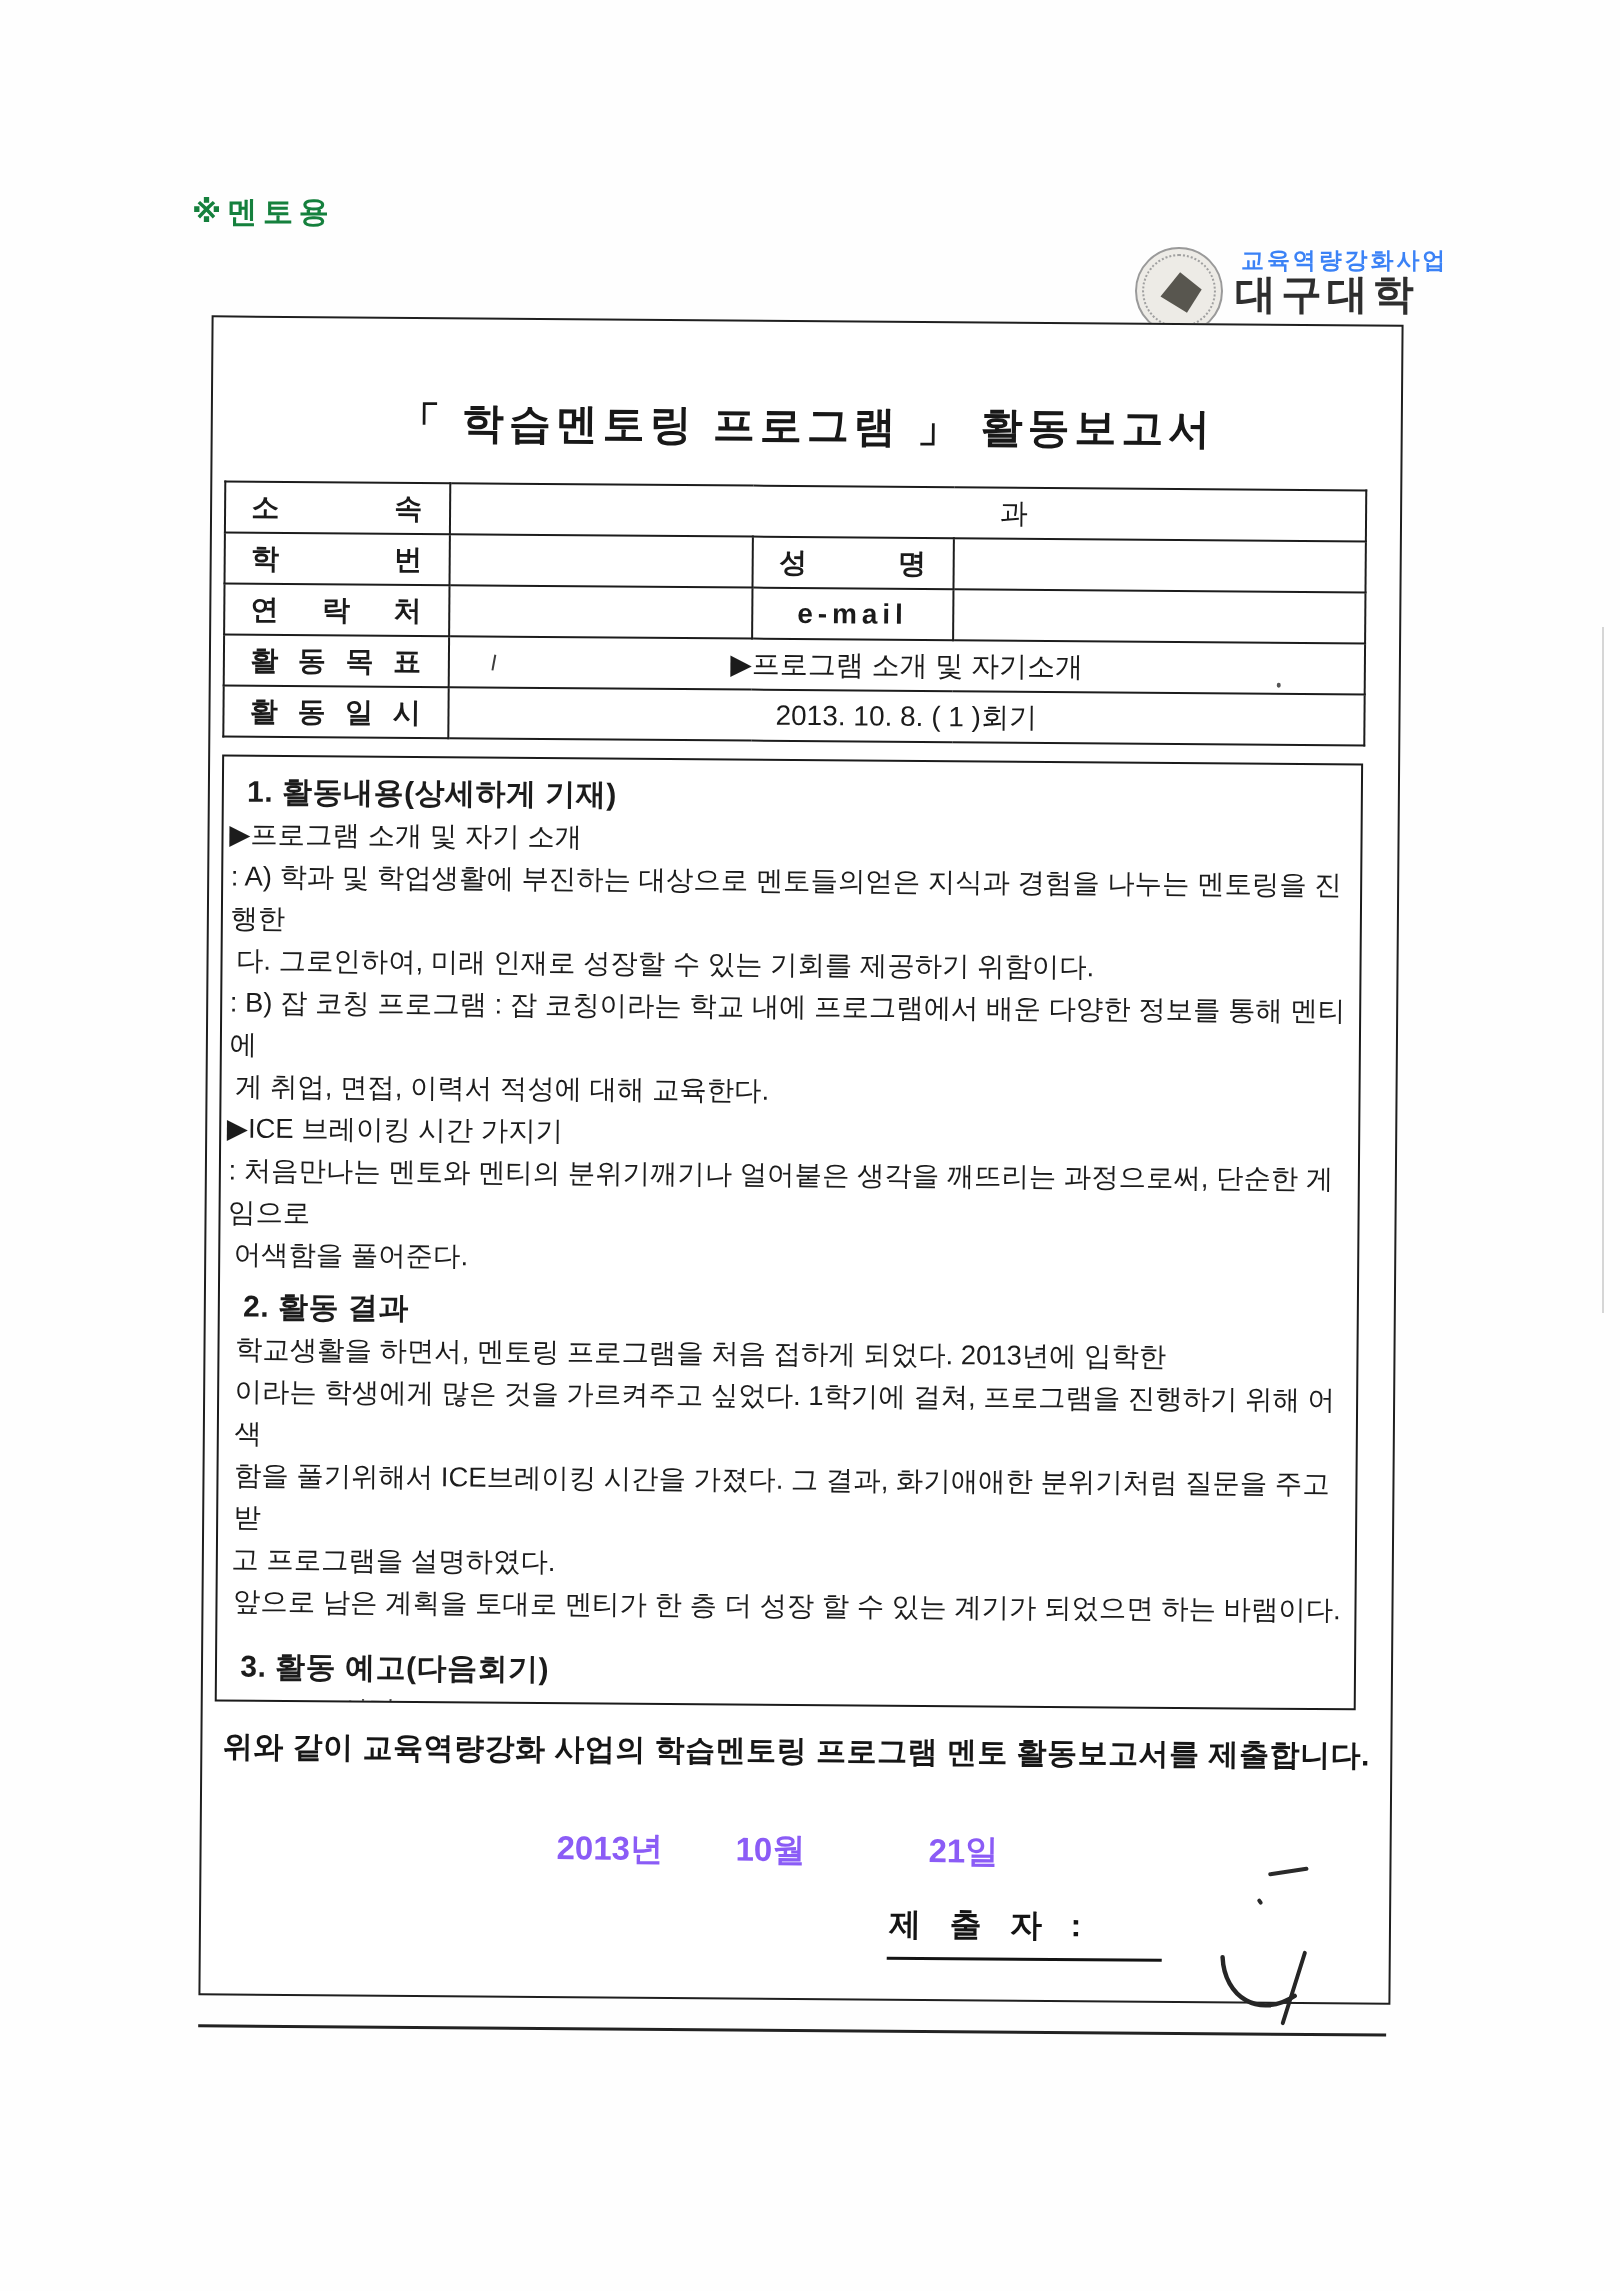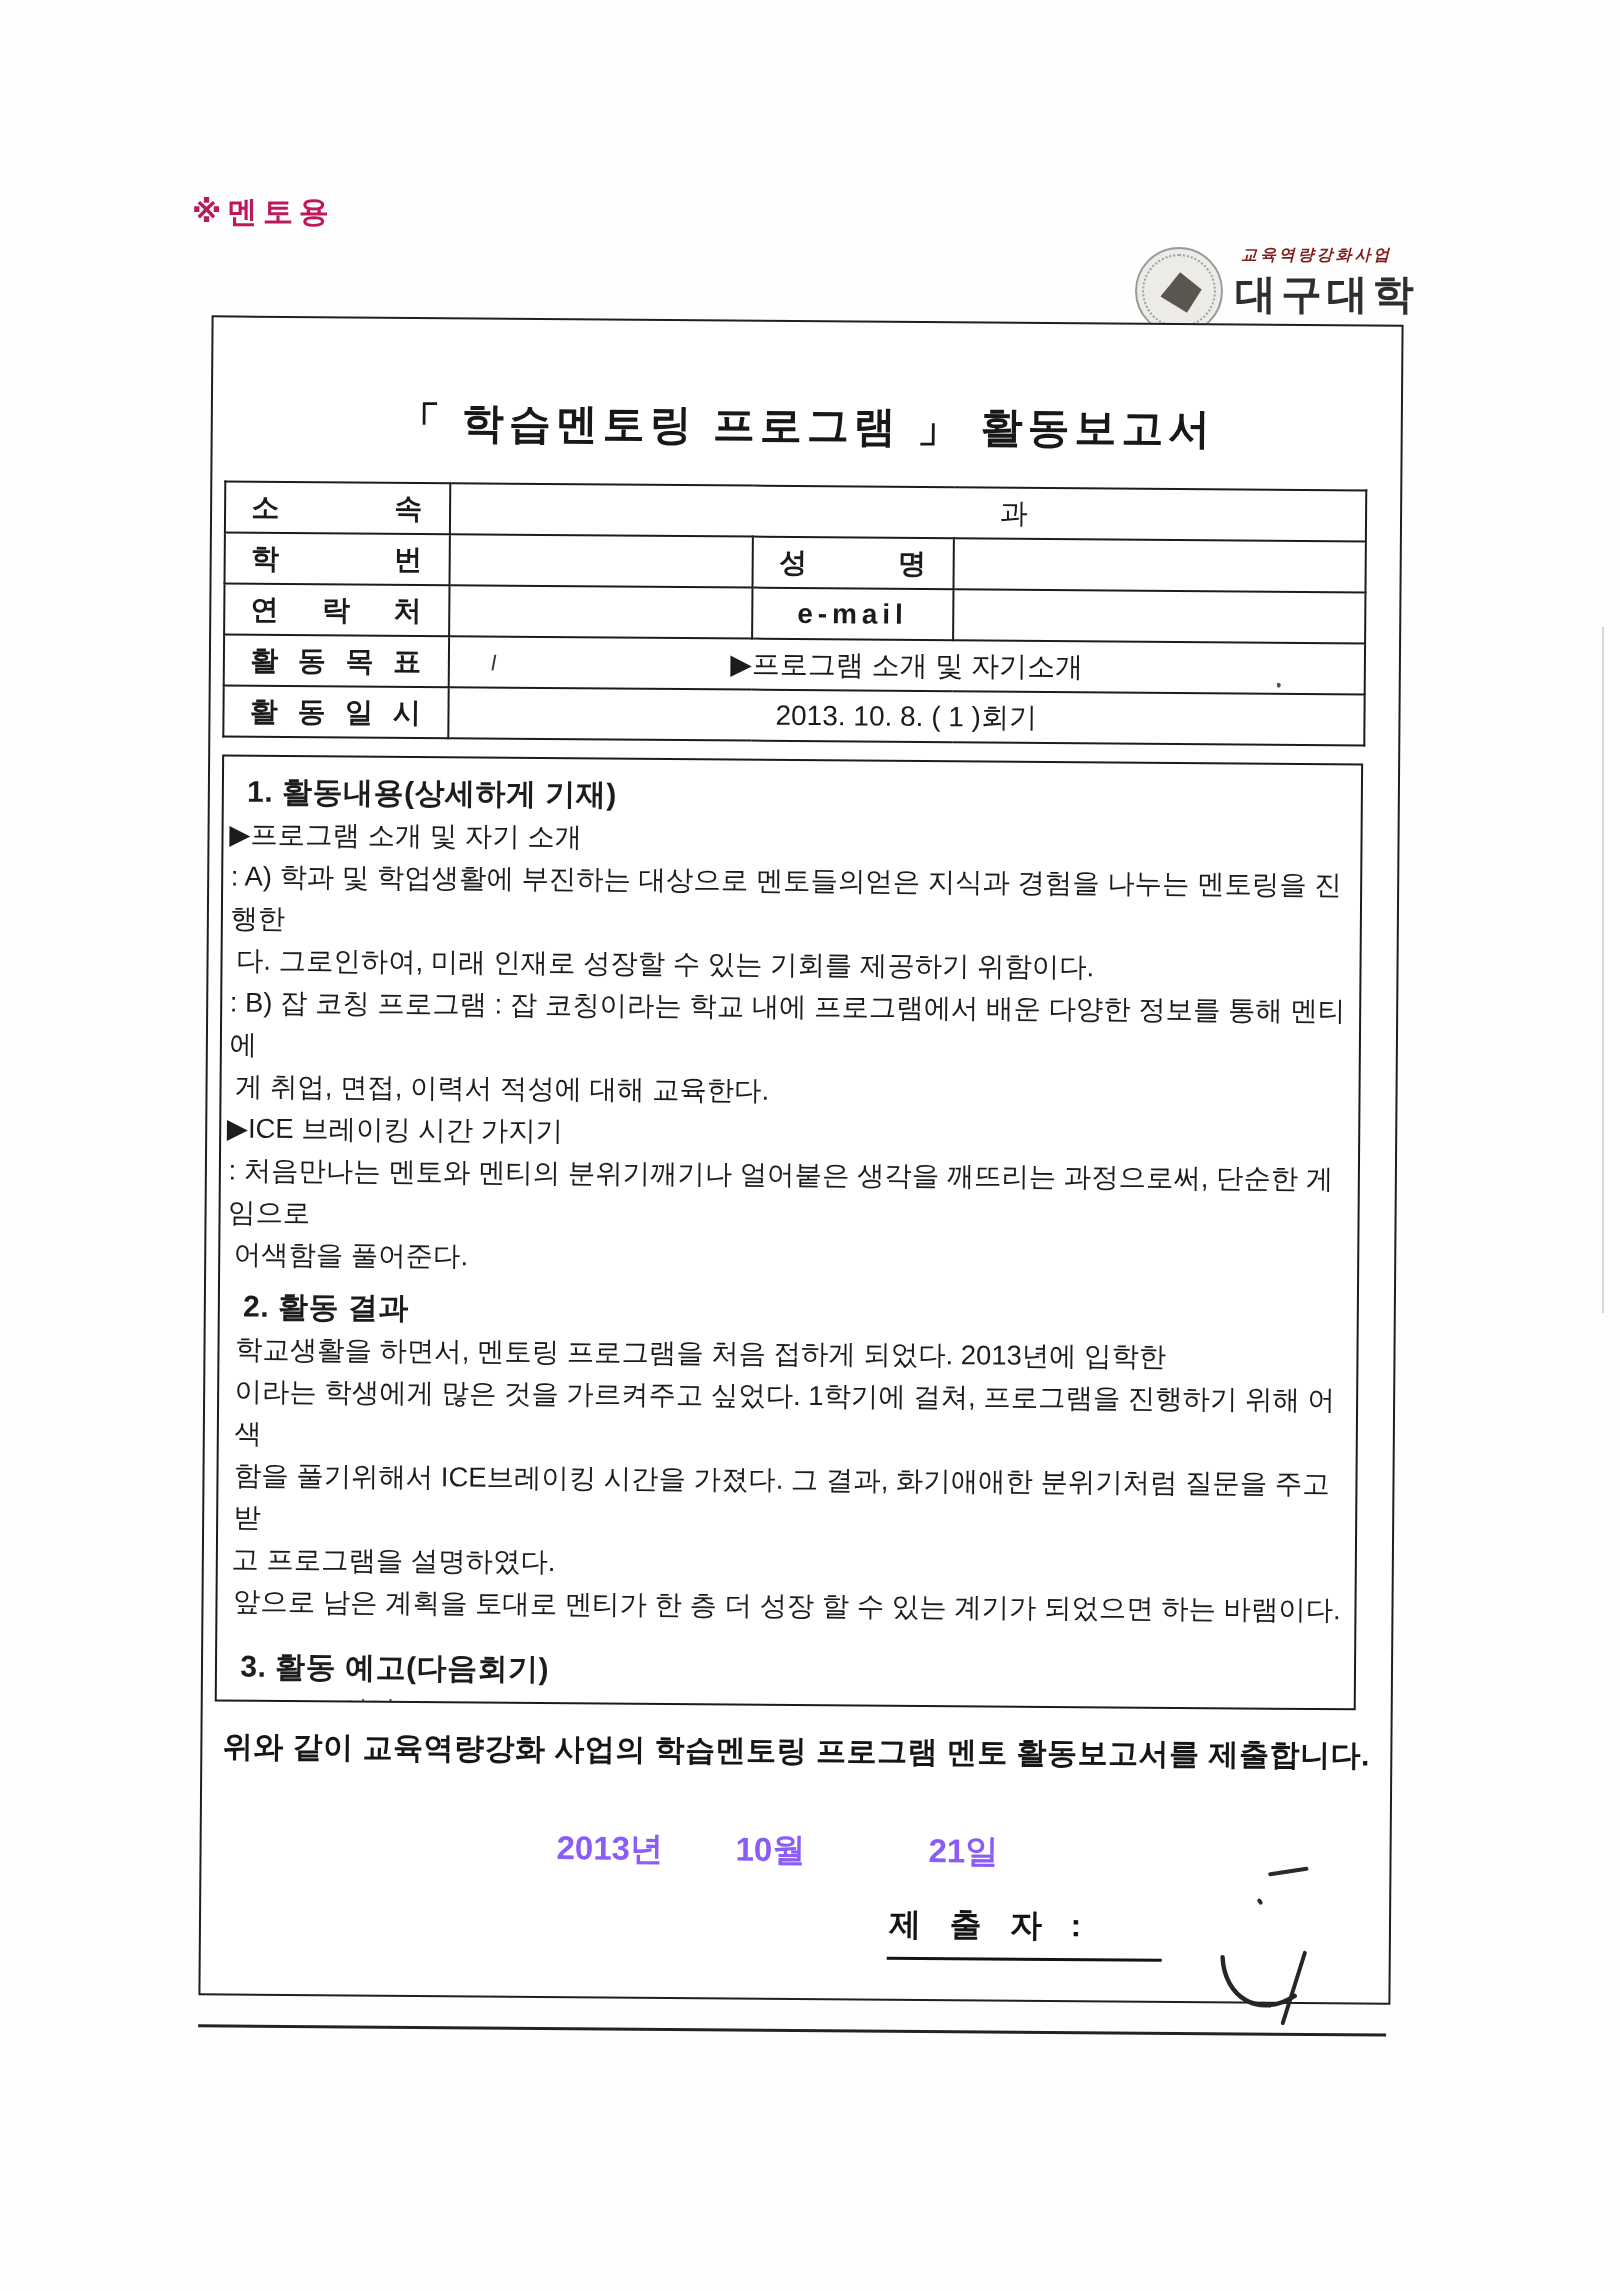--- a/index.html
+++ b/index.html
@@ -1,30 +1,30 @@
 <!DOCTYPE html>
 <html><head>
 <meta charset="utf-8">
 <style>
   html,body{margin:0;padding:0;background:#ffffff;}
   #page{
     position:relative;width:1620px;height:2292px;background:#fefefe;overflow:hidden;
     font-family:"Liberation Sans","DejaVu Sans",sans-serif;color:#1d1d1d;
   }
   
-  .corner-note{position:absolute;left:192px;top:192px;font-size:30px;letter-spacing:5.9px;color:#be185d;font-weight:600;}
+  .corner-note{position:absolute;left:192px;top:192px;font-size:30px;letter-spacing:5.9px;color:#15803d;font-weight:600;}
   
   .logo{position:absolute;left:1135px;top:243px;width:323px;height:98px;}
   .seal{position:absolute;left:0;top:3.9px;width:88px;height:88px;border-radius:50%;
         border:2px solid #9a9a9a;background:#edebe6;box-sizing:border-box;}
   .seal::after{content:"";position:absolute;left:4.9px;top:4.9px;right:4.9px;bottom:4.9px;border-radius:50%;
         border:2px dotted #a0a0a0;box-sizing:border-box;}
   .seal::before{content:"";position:absolute;left:19.6px;top:21.6px;width:49px;height:45px;background:#58564f;
         clip-path:polygon(48% 4%, 92% 42%, 62% 94%, 8% 58%);}
-  .logo-program{position:absolute;left:106px;top:2px;font-size:16px;font-weight:700;letter-spacing:2.9px;color:#7f1d1d;font-style:italic;}
+  .logo-program{position:absolute;left:106px;top:2px;font-size:23px;font-weight:700;letter-spacing:2.9px;color:#3b82f6;}
   .logo-univ{position:absolute;left:100px;top:23.5px;font-size:41px;font-weight:700;letter-spacing:4.9px;color:#2e2e2e;}
   
   .form{position:absolute;left:205px;top:320px;width:1192px;height:1680px;border:2.9px solid #1f1f1f;
         box-sizing:border-box;transform:rotate(0.45deg);transform-origin:50% 50%;background:#fff;}
   .form-title{position:absolute;left:0;top:76px;width:100%;text-align:center;font-size:42px;font-weight:700;
         letter-spacing:4.9px;color:#181818;white-space:nowrap;}
   
   table.info{position:absolute;left:11.8px;top:163px;width:1141px;border-collapse:collapse;table-layout:fixed;}
   table.info td{border:2.5px solid #1c1c1c;font-size:28px;color:#1b1b1b;overflow:hidden;white-space:nowrap;}
   td.lbl{font-weight:600;text-align:justify;text-align-last:justify;padding:0 25.5px;letter-spacing:1px;}

